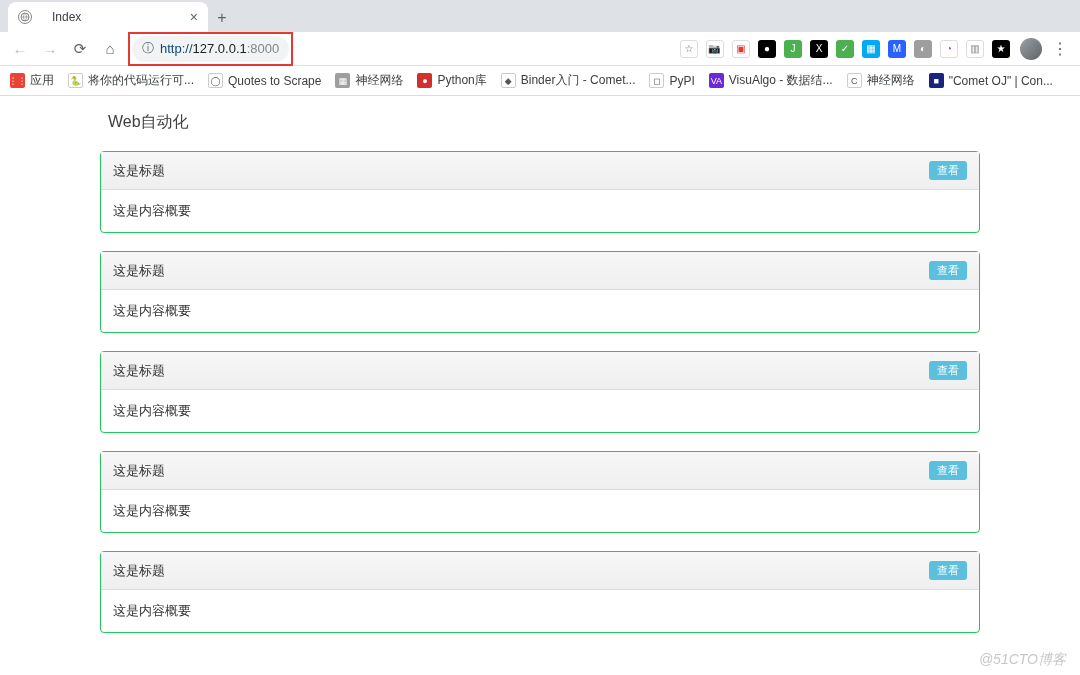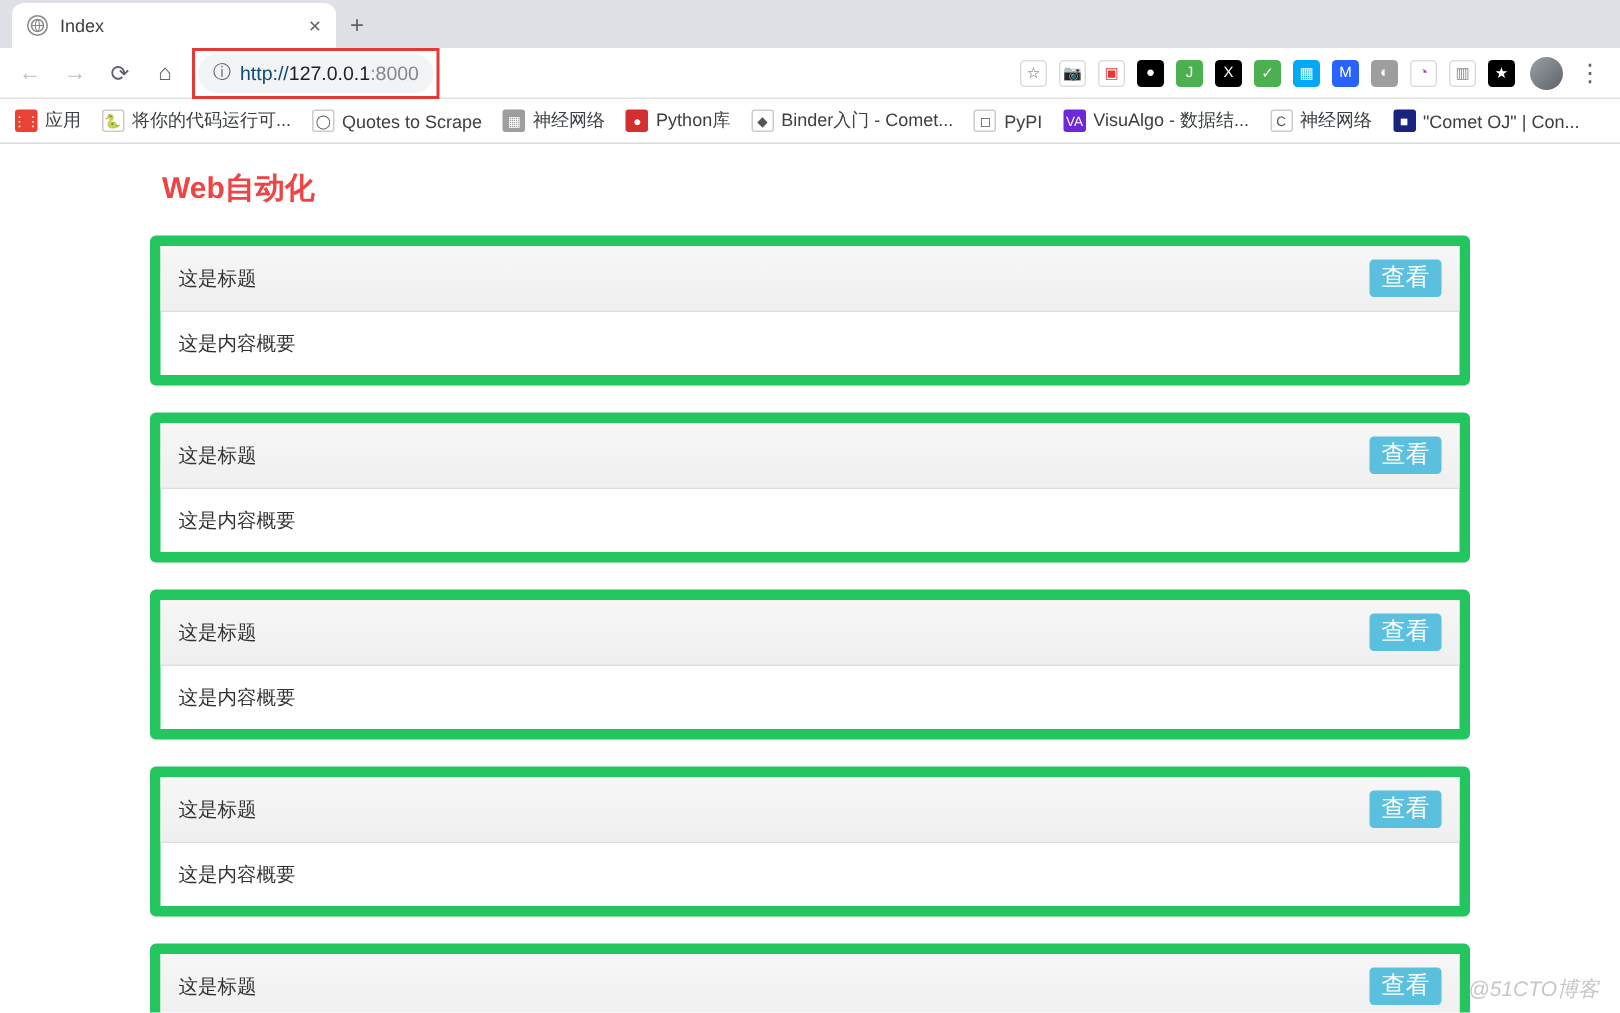--- a/index.html
+++ b/index.html
@@ -1,20 +1,20 @@
 <!DOCTYPE html>
 <html><head>
 <meta charset="utf-8">
 <style>
 * { margin:0; padding:0; box-sizing:border-box; font-family:-apple-system,BlinkMacSystemFont,"Segoe UI",Arial,sans-serif; }
 body { width:1080px; height:675px; background:#fff; overflow:hidden; position:relative; }
 
 
 .tabbar { height:32px; background:#dee1e6; display:flex; align-items:flex-end; padding-left:8px; }
-.tab { background:#fff; height:30px; width:216px; border-radius:8px 8px 0 0; display:flex; align-items:center; padding:0 10px; gap:8px; font-size:12px; color:#3c4043; }
+.tab { background:#fff; height:30px; width:200px; border-radius:8px 8px 0 0; display:flex; align-items:center; padding:0 10px; gap:20px; font-size:12px; color:#3c4043; }
 .tab .fav { width:14px; height:14px; border:1px solid #888; border-radius:50%; display:flex; align-items:center; justify-content:center; }
 .tab .close { margin-left:auto; font-size:14px; color:#5f6368; cursor:pointer; }
 .newtab { width:28px; height:28px; display:flex; align-items:center; justify-content:center; color:#5f6368; font-size:16px; cursor:pointer; }
 
 
 .toolbar { height:34px; background:#fff; display:flex; align-items:center; padding:0 8px; gap:6px; border-bottom:1px solid #e1e1e1; }
 .tbtn { width:24px; height:24px; display:flex; align-items:center; justify-content:center; color:#5f6368; border-radius:50%; cursor:pointer; font-size:15px; }
 .tbtn.dis { color:#bdbdbd; }
 .addr-wrap { flex:1; display:flex; align-items:center; }
 .addr-highlight { border:2px solid #e53935; padding:2px; }
@@ -28,24 +28,24 @@
 
 .bmbar { height:30px; background:#fff; border-bottom:1px solid #dadce0; display:flex; align-items:center; padding:0 10px; gap:14px; font-size:12px; color:#3c4043; }
 .bm { display:flex; align-items:center; gap:5px; cursor:pointer; white-space:nowrap; }
 .bm .ico { width:15px; height:15px; border-radius:2px; display:inline-flex; align-items:center; justify-content:center; font-size:9px; }
 .bm-spacer { flex:1; }
 .bm-more { color:#5f6368; cursor:pointer; }
 
 
 .page { padding:10px 0 0 0; }
 .page-inner { max-width:880px; margin:0 auto; }
-.brand { font-size:20px; color:#ef4444; padding:6px 8px 18px;font-weight:bold; }
-.panel { border:7px solid #22c55e; border-radius:4px; margin-bottom:18px; background:#fff; box-shadow:0 1px 1px rgba(0,0,0,.04); }
+.brand { font-size:16px; color:#404040; padding:6px 8px 18px; }
+.panel { border:1px solid #22c55e; border-radius:4px; margin-bottom:18px; background:#fff; box-shadow:0 1px 1px rgba(0,0,0,.04); }
 .panel-h { background:linear-gradient(#f7f7f7,#efefef); border-bottom:1px solid #ddd; padding:9px 12px; display:flex; align-items:center; font-size:13px; color:#333; }
-.panel-h .view { margin-left:auto; background:#5bc0de; color:#fff; font-size:16px; padding:2px 8px; border-radius:3px; cursor:pointer; }
+.panel-h .view { margin-left:auto; background:#5bc0de; color:#fff; font-size:11px; padding:2px 8px; border-radius:3px; cursor:pointer; }
 .panel-b { padding:12px; font-size:13px; color:#333; }
 
 .watermark { position:absolute; right:14px; bottom:6px; color:#c7c7c7; font-size:14px; font-style:italic; }
 </style>
 </head>
 <body>
 
 <div class="tabbar">
   <div class="tab">
     <span class="fav">

